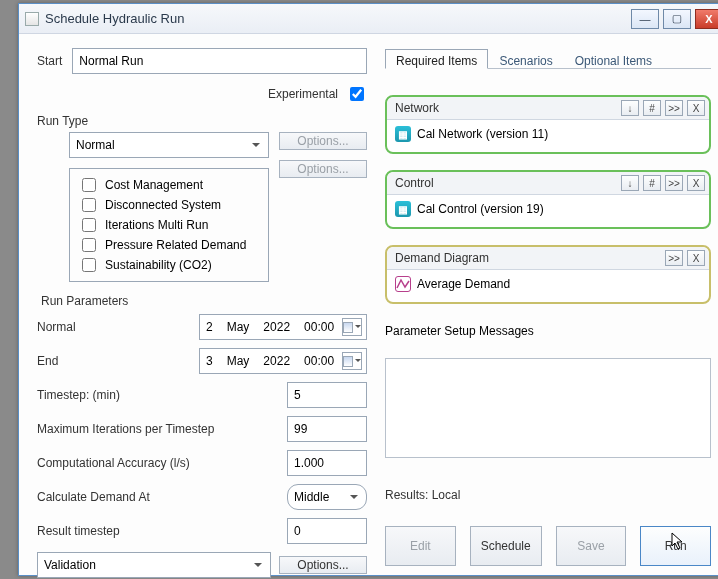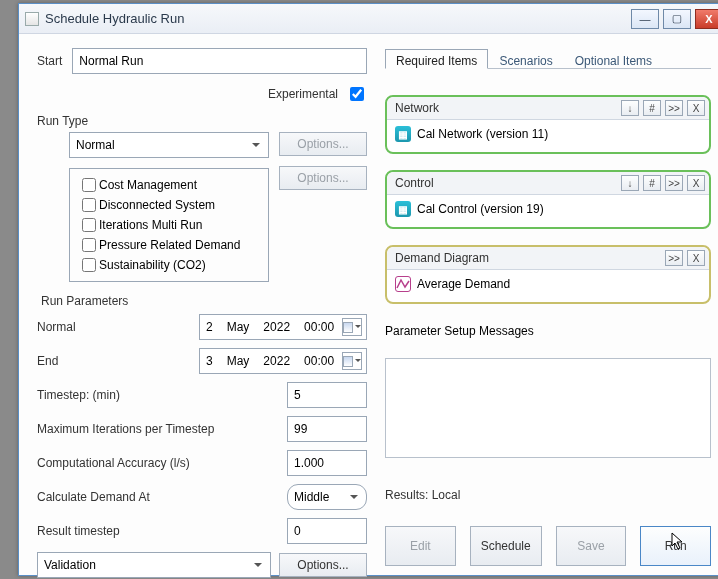--- a/index.html
+++ b/index.html
@@ -14,25 +14,25 @@
   .left { width:330px; display:flex; flex-direction:column;}
   .right { flex:1; display:flex; flex-direction:column;gap:16px;}
   .row { display:flex; align-items:center; gap:10px; margin-bottom:10px; }
   .lbl { color:#333; }
   .title-input { flex:1; height:26px; border:1px solid #9aa7b6; padding:3px 6px; background:#fff;}
   .exp-row { justify-content:flex-end; margin-bottom:10px; gap:8px;}
   .chk { width:14px; height:14px;}
   .group-lbl { color:#333; margin-bottom:4px;}
   .combo { height:26px; border:1px solid #9aa7b6; background:#fff; display:flex; align-items:center; padding:0 6px; position:relative;}
   .combo:after { content:""; position:absolute; right:8px; top:10px; border:4px solid transparent; border-top-color:#555;}
-  .btn { height:24px; border:1px solid #a7b2bf; background:linear-gradient(#f7f8fa,#e8ecf1); padding:0 10px; display:flex; align-items:center; justify-content:center; color:#333;}
+  .btn { height:18px; border:1px solid #a7b2bf; background:linear-gradient(#f7f8fa,#e8ecf1); padding:0 10px; display:flex; align-items:center; justify-content:center; color:#333;}
   .btn.disabled { color:#9aa0a7;}
   .options-col button{ width:88px; margin-bottom:10px;}
   .chk-box { border:1px solid #9aa7b6; padding:6px 8px; flex:1;}
-  .chk-item { display:flex; align-items:center; line-height:18px;}
+  .chk-item { display:flex; align-items:center; gap:6px; line-height:18px;}
   .section-title { color:#333; margin:12px 0 6px 4px;}
   .datetime { height:26px; border:1px solid #9aa7b6; background:#fff; display:flex; align-items:center; padding:0 6px; gap:14px; position:relative;}
   .dt-cal { position:absolute; right:4px; top:3px; width:20px; height:18px; border:1px solid #9aa7b6; background:#fff; display:flex; align-items:center; justify-content:center;}
   .dt-cal:after { content:""; border:3px solid transparent; border-top-color:#555; margin-left:2px; margin-top:2px;}
   .dt-cal:before { content:""; width:9px; height:9px; background:linear-gradient(#c8d8f0,#fff); border:1px solid #9aa7b6;}
   .param-row { display:flex; align-items:center; margin-bottom:8px; gap:8px;}
   .param-row .lbl { flex:1;}
   .num-in { width:80px; height:26px; border:1px solid #9aa7b6; padding:3px 6px; background:#fff;}
   .combo-sm { width:80px;border-radius:11px;}
   

